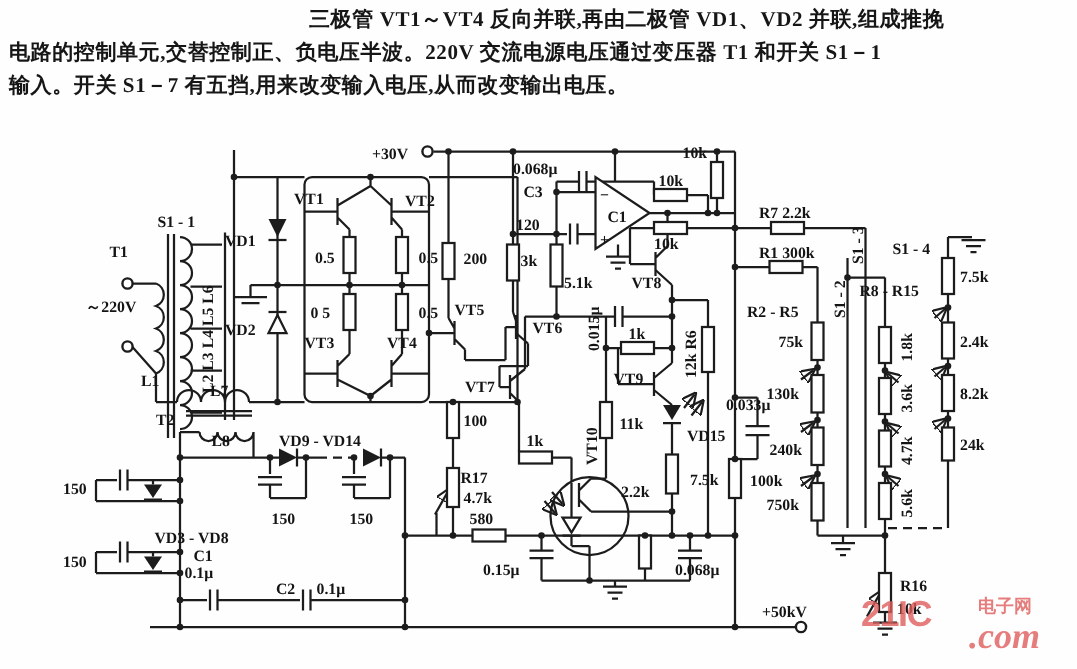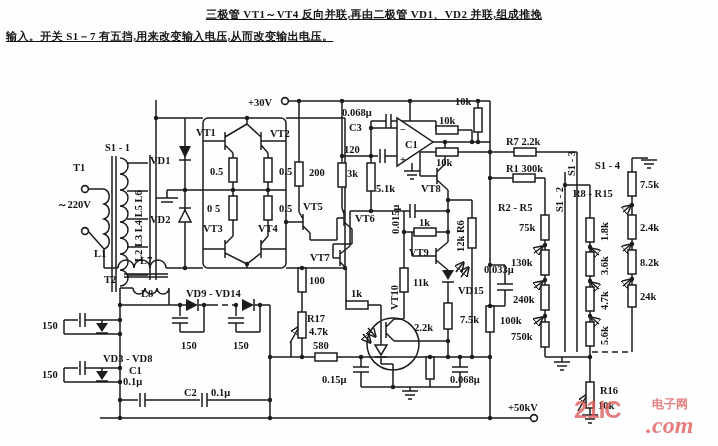--- a/index.html
+++ b/index.html
@@ -1,19 +1,19 @@
 <!DOCTYPE html>
 <html><head>
 <meta charset="utf-8">
 <style>
   html,body{margin:0;padding:0;background:#e8e8e8;}
   #page{position:relative;width:718px;height:446px;background:#fefefe;overflow:hidden;
         font-family:"Liberation Serif",serif;}
   #para{position:absolute;top:3px;left:6px;width:708px;color:#161616;
-        font-size:11px;line-height:22px;font-weight:bold;letter-spacing:0.4px;text-decoration:underline;}
+        font-size:14px;line-height:22px;font-weight:bold;letter-spacing:0.4px;}
   #para .ln{white-space:nowrap;}
   #para .ln.first{text-indent:200px;}
   svg{position:absolute;top:0;left:0;}
   path,line,polyline{stroke:#1c1c1c;stroke-width:1.5;fill:none;}
   rect.rs{stroke:#1c1c1c;stroke-width:1.5;fill:#fff;}
   .fillb{fill:#1c1c1c;stroke:none;}
   .openb{fill:#fff;stroke:#1c1c1c;stroke-width:1.5;}
   .dashed{stroke-dasharray:6 4;}
   circle.dot{fill:#1c1c1c;stroke:none;}
   circle.term{fill:#fff;stroke:#1c1c1c;stroke-width:1.6;}
@@ -25,20 +25,21 @@
   #wm .dotcom{position:absolute;left:76px;top:20px;font-size:24px;font-style:italic;
            font-family:"Liberation Serif",serif;font-weight:bold;opacity:.8;text-align:center;}
 </style>
 </head>
 <body>
 
 <div id="page">
 
   <div id="para">
     <div class="ln first">三极管 VT1～VT4 反向并联,再由二极管 VD1、VD2 并联,组成推挽</div>
+    <div class="ln">电路的控制单元,交替控制正、负电压半波。220V 交流电源电压通过变压器 T1 和开关 S1－1</div>
     <div class="ln">输入。开关 S1－7 有五挡,用来改变输入电压,从而改变输出电压。</div>
   </div>
 
   <svg id="sch" width="718" height="446" viewBox="0 0 718 446">
     <defs>
       <marker id="ah" viewBox="0 0 10 10" refX="8" refY="5" markerWidth="6.5" markerHeight="6.5" orient="auto">
         <path d="M0 0L10 5L0 10z" fill="#1c1c1c" stroke="none"></path>
       </marker>
     </defs>
 

